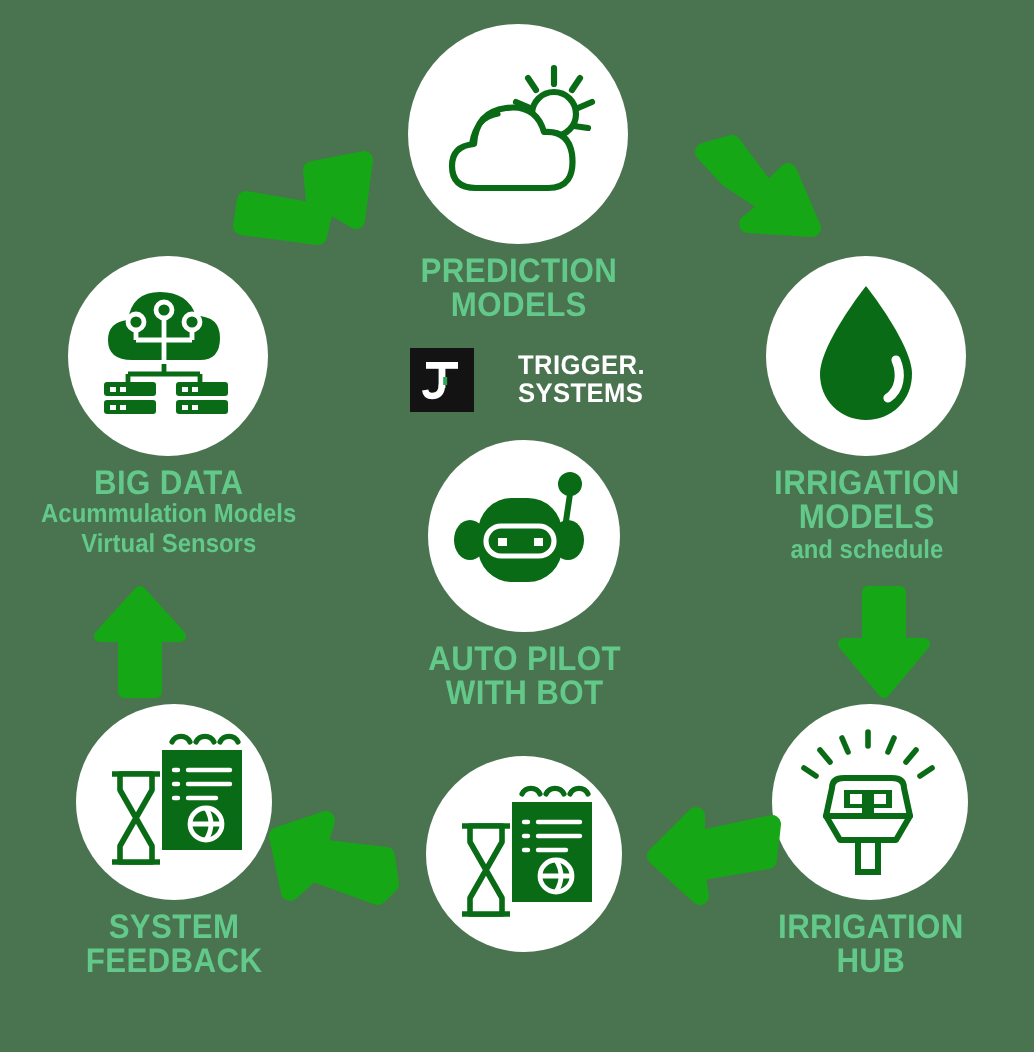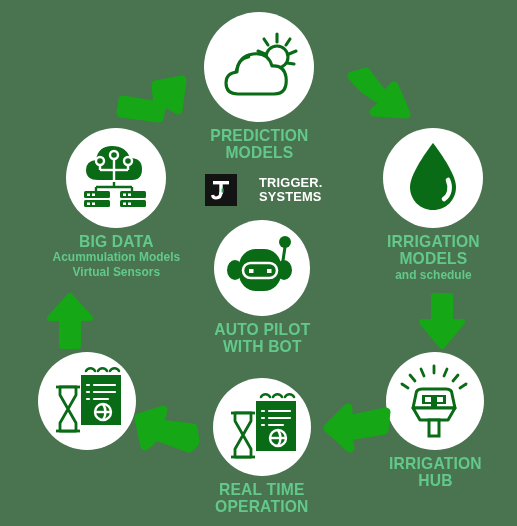--- a/index.html
+++ b/index.html
@@ -64,21 +64,21 @@
 
   #node-irrigation-hub      { left: 350px; top: 352px; }
   #node-irrigation-hub .disc{ width: 98px; height: 98px; }
 
   #node-real-time      { left: 177px; top: 378px; }
   #node-real-time .disc{ width: 98px; height: 98px; }
 
   #node-system-feedback      { left: 2px; top: 352px; }
   #node-system-feedback .disc{ width: 98px; height: 98px; }
 
-  #node-big-data      { left: -1px; top: 128px; padding-left: 32px; }
+  #node-big-data      { left: -1px; top: 128px; }
   #node-big-data .disc{ width: 100px; height: 100px; }
 
   #node-auto-pilot      { left: 177px; top: 220px; align-items: center; }
   #node-auto-pilot .disc{ width: 96px; height: 96px; }
 
   
   #brand {
     position: absolute;
     left: 205px;
     top: 174px;
@@ -206,24 +206,20 @@
           <line x1="44" y1="47" x2="62" y2="47"></line>
           <path d="M53 39 q5 8 0 16"></path>
         </g>
         <g stroke="#0a6b16" stroke-width="2.8" fill="#ffffff" stroke-linejoin="round">
           <line x1="6" y1="22" x2="30" y2="22"></line>
           <line x1="6" y1="66" x2="30" y2="66"></line>
           <path d="M10 22 L10 30 L18 44 L10 58 L10 66 L26 66 L26 58 L18 44 L26 30 L26 22 Z"></path>
         </g>
       </svg>
     </div>
-    <div class="labels">
-      <div class="lbl">REAL TIME</div>
-      <div class="lbl">OPERATION</div>
-    </div>
   </div>
 
   <div class="node" id="node-system-feedback">
     <div class="disc">
       <svg width="74" height="72" viewBox="0 0 74 72">
         <g stroke="#0a6b16" stroke-width="2.6" fill="none" stroke-linecap="round">
           <path d="M36 6 a5 5 0 0 1 9 0"></path>
           <path d="M48 6 a5 5 0 0 1 9 0"></path>
           <path d="M60 6 a5 5 0 0 1 9 0"></path>
         </g>
@@ -240,20 +236,24 @@
           <circle cx="53" cy="47" r="8"></circle>
           <line x1="44" y1="47" x2="62" y2="47"></line>
           <path d="M53 39 q5 8 0 16"></path>
         </g>
         <g stroke="#0a6b16" stroke-width="2.8" fill="#ffffff" stroke-linejoin="round">
           <line x1="6" y1="22" x2="30" y2="22"></line>
           <line x1="6" y1="66" x2="30" y2="66"></line>
           <path d="M10 22 L10 30 L18 44 L10 58 L10 66 L26 66 L26 58 L18 44 L26 30 L26 22 Z"></path>
         </g>
       </svg>
+    </div>
+    <div class="labels">
+      <div class="lbl">SYSTEM</div>
+      <div class="lbl">FEEDBACK</div>
     </div>
   </div>
 
   <div class="node" id="node-big-data">
     <div class="disc">
       <svg width="76" height="72" viewBox="0 0 76 72">
         <path d="M20 38 Q8 38 8 28 Q8 19 18 18 Q20 4 34 4 Q48 4 52 16 Q64 16 64 27 Q64 38 54 38 Z" fill="#0a6b16"></path>
         <g stroke="#ffffff" stroke-width="2.4" fill="none">
           <circle cx="22" cy="19" r="4"></circle>
           <circle cx="36" cy="13" r="4"></circle>

